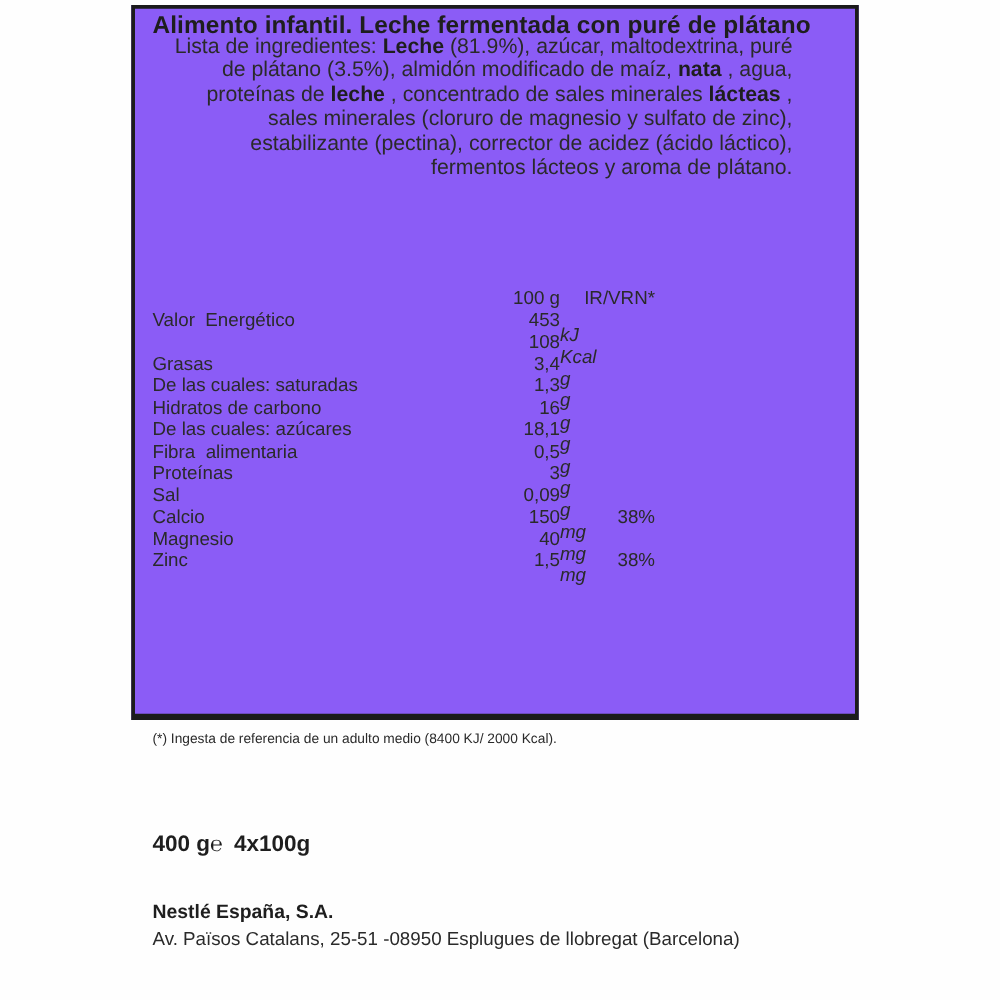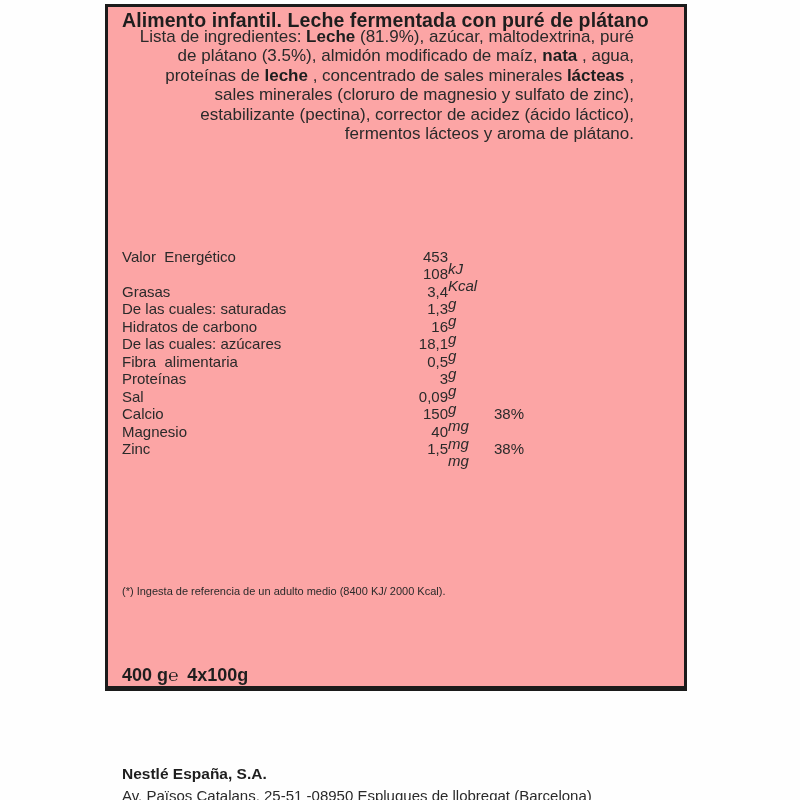--- a/index.html
+++ b/index.html
@@ -1,22 +1,22 @@
 <!DOCTYPE html>
 <html><head>
 <meta charset="utf-8">
 <style>
   html,body{margin:0;padding:0;background:#ffffff;}
   .page{
     position:relative;width:800px;height:800px;background:#fefefe;overflow:hidden;
     font-family:"Liberation Sans","DejaVu Sans",sans-serif;color:#222;
   }
   .box{
-    position:absolute;left:105px;top:4px;width:582px;height:687px;box-sizing:border-box;
-    background:#fca5a5;border:3px solid #1b1b1b;border-bottom-width:5px;
+    position:absolute;left:105px;top:4px;width:582px;height:572px;box-sizing:border-box;
+    background:#8b5cf6;border:3px solid #1b1b1b;border-bottom-width:5px;
   }
   .title{
     position:absolute;left:14px;top:2px;margin:0;
     font-size:19.5px;font-weight:bold;letter-spacing:0.1px;color:#1e1e1e;white-space:nowrap;
   }
   .ingredients{
     position:absolute;left:14px;top:20px;width:512px;margin:0;
     font-size:17px;line-height:19.4px;color:#2a2a2a;text-align:right;
   }
   .ingredients b{color:#1e1e1e;}
@@ -26,34 +26,38 @@
   .nrow .num{position:absolute;left:240px;top:0;width:100px;text-align:right;white-space:pre;}
   .nrow .unit{position:absolute;left:340px;top:12px;white-space:pre;font-style:italic;}
   .nrow .pct{position:absolute;left:357px;top:0;width:59px;text-align:right;white-space:pre;}
   .note{position:absolute;left:14px;margin:0;font-size:11px;color:#2a2a2a;white-space:pre;}
   .note-ref{top:578px;}
   .note-storage{top:625px;}
   .weight-line{position:absolute;left:14px;top:658px;font-size:18px;font-weight:bold;color:#1e1e1e;}
   .weight-line .esign{font-weight:normal;font-size:17px;}
   .weight-line .pack{margin-left:9px;}
   .mfr{position:absolute;left:14px;top:712px;font-size:15px;line-height:21.5px;color:#2a2a2a;}
-  .mfr .name{font-weight:bold;font-size:15.5px;color:#1e1e1e;margin-top:44px;}
+  .mfr .name{font-weight:bold;font-size:15.5px;color:#1e1e1e;}
   .mfr div{white-space:pre;}
 </style>
 </head>
 <body>
 
 <div class="page">
   <div class="box">
 
     <h1 class="title">Alimento infantil. Leche fermentada con puré de plátano</h1>
 
     <p class="ingredients"><span>Lista de ingredientes: </span><b>Leche</b><span> (81.9%), azúcar, maltodextrina, puré de plátano (3.5%), almidón modificado de maíz, </span><b>nata</b><span> , agua, proteínas de </span><b>leche</b><span> , concentrado de sales minerales </span><b>lácteas</b><span> , sales minerales (cloruro de magnesio y sulfato de zinc), estabilizante (pectina), corrector de acidez (ácido láctico), fermentos lácteos y aroma de plátano.</span></p>
 
     <div class="ntable">
+      <div class="nrow" style="top:0px">
+        <span class="num">100 g</span>
+        <span class="pct">IR/VRN*</span>
+      </div>
       <div class="nrow" style="top:17.5px">
         <span class="lbl">Valor  Energético</span>
         <span class="num">453</span>
         <span class="unit">kJ</span>
       </div>
       <div class="nrow" style="top:35px">
         <span class="lbl"></span>
         <span class="num">108</span>
         <span class="unit">Kcal</span>
       </div>

